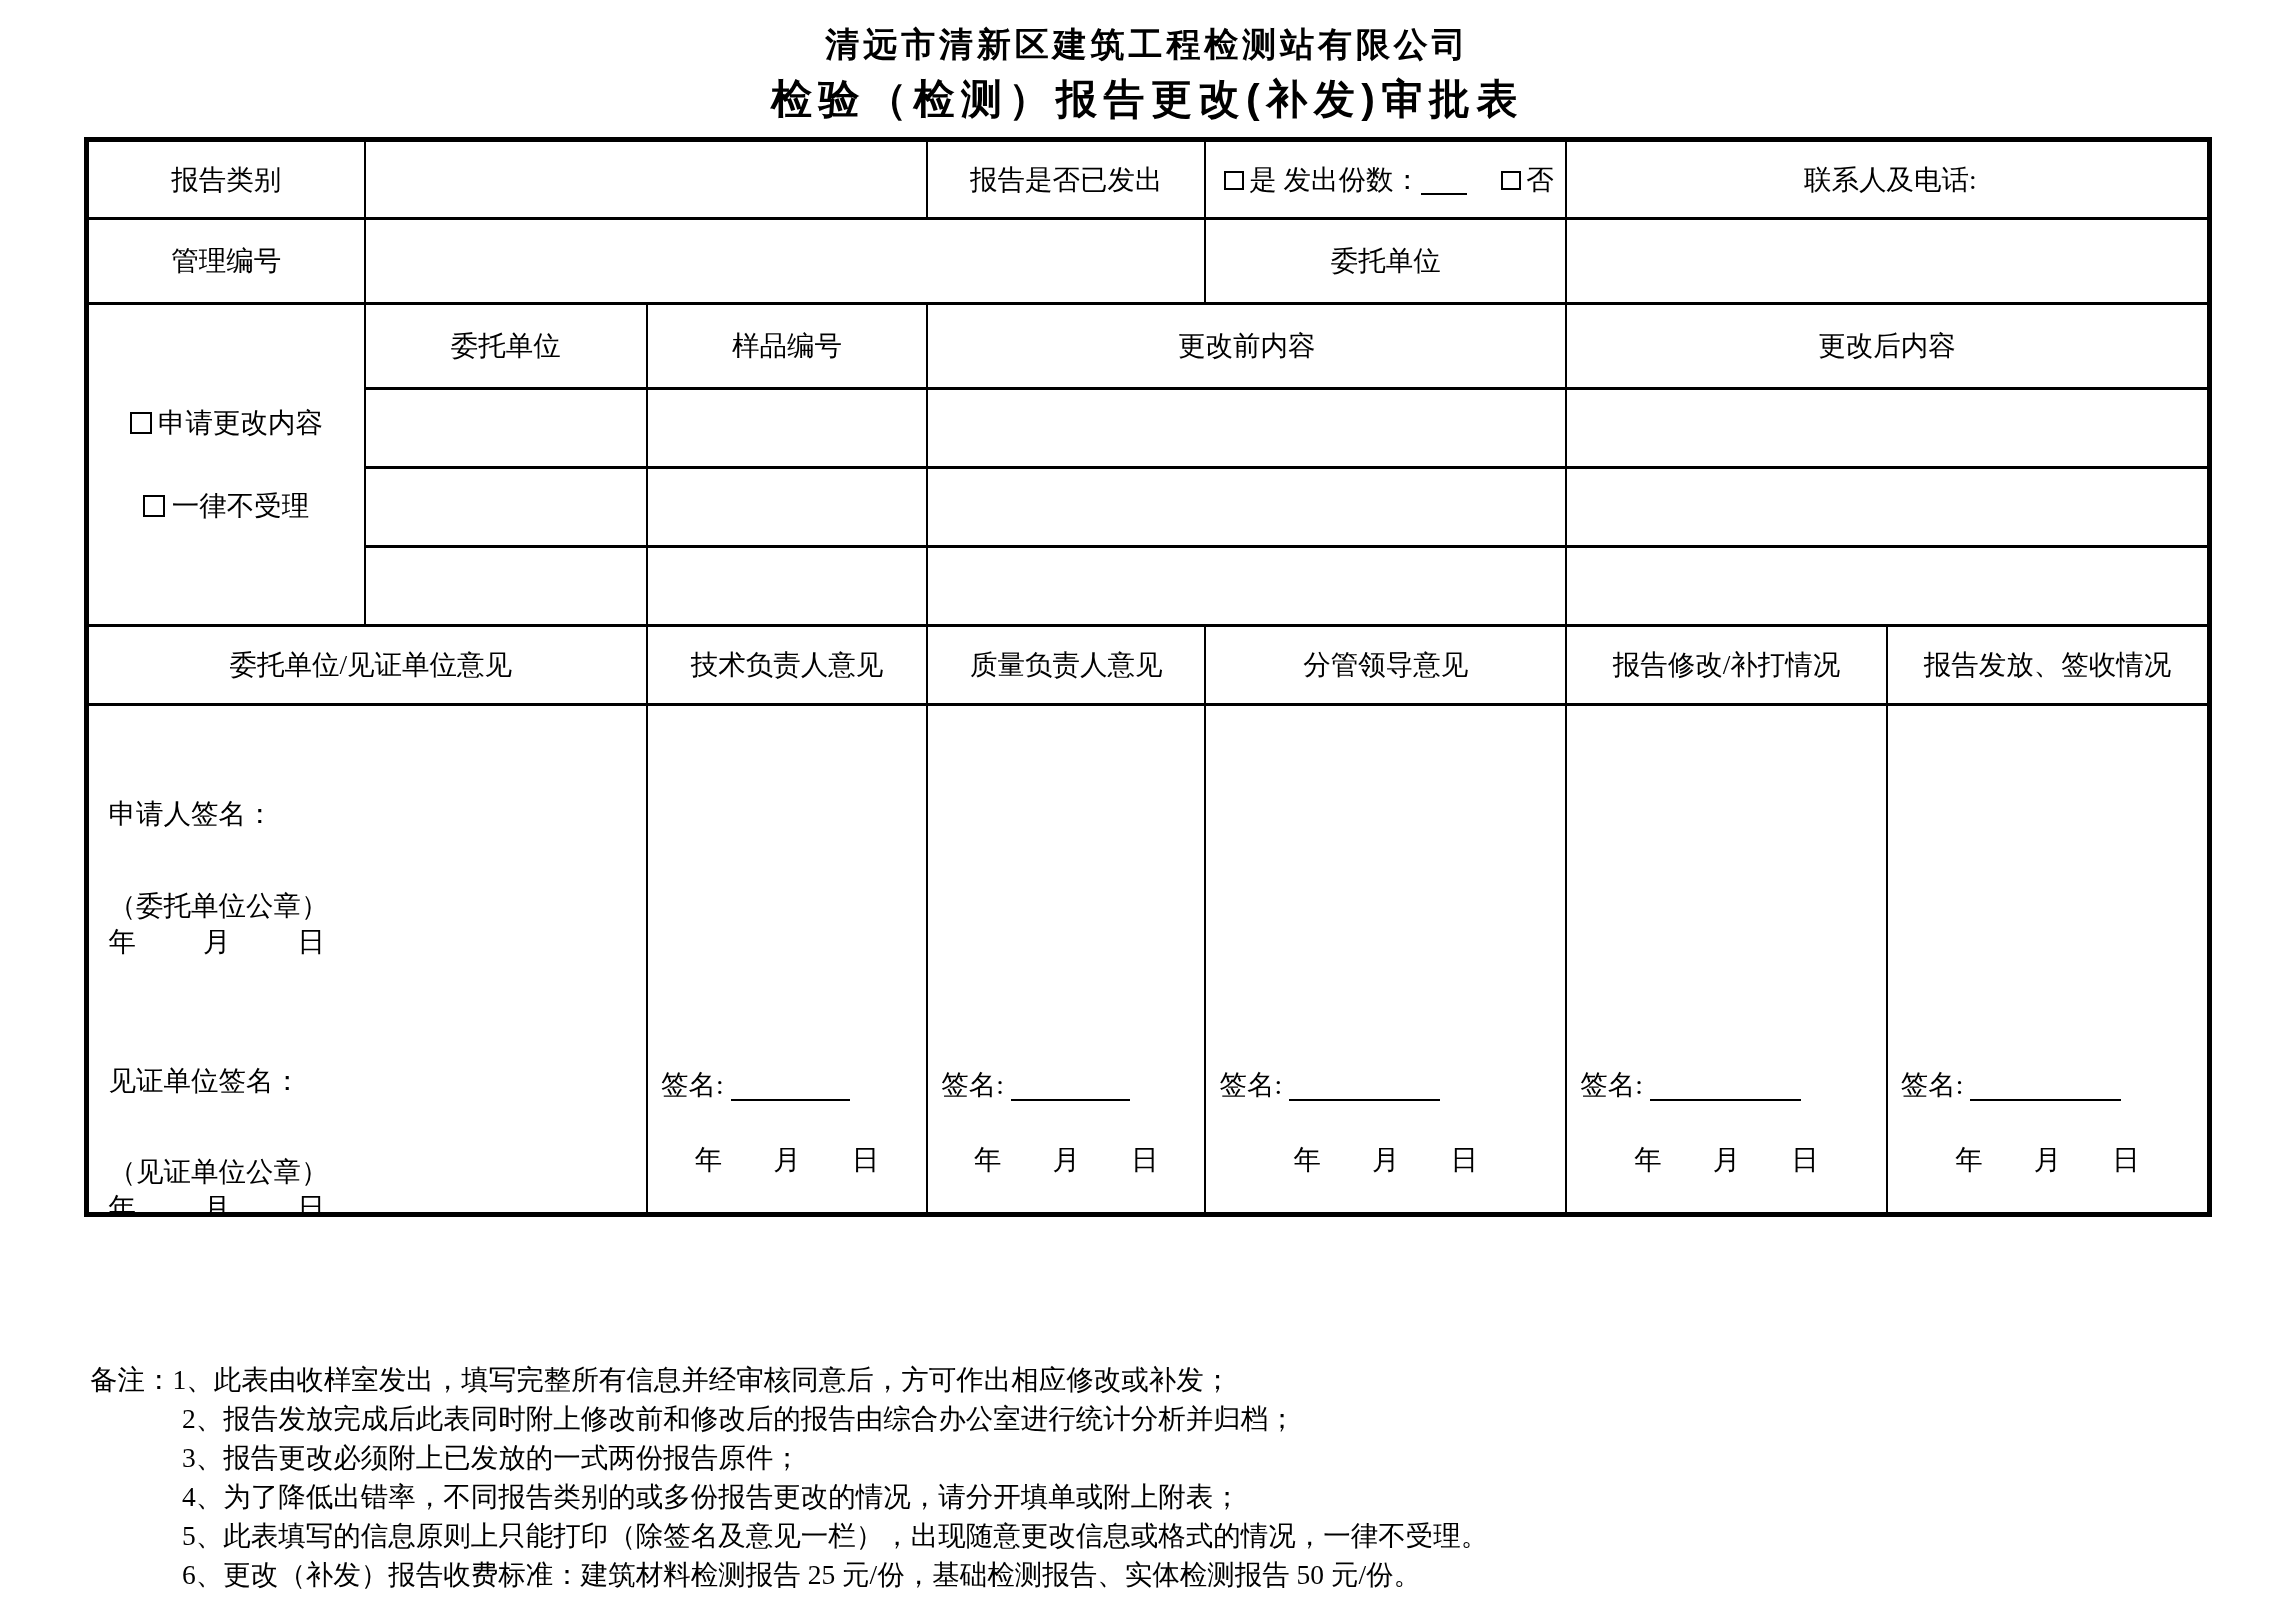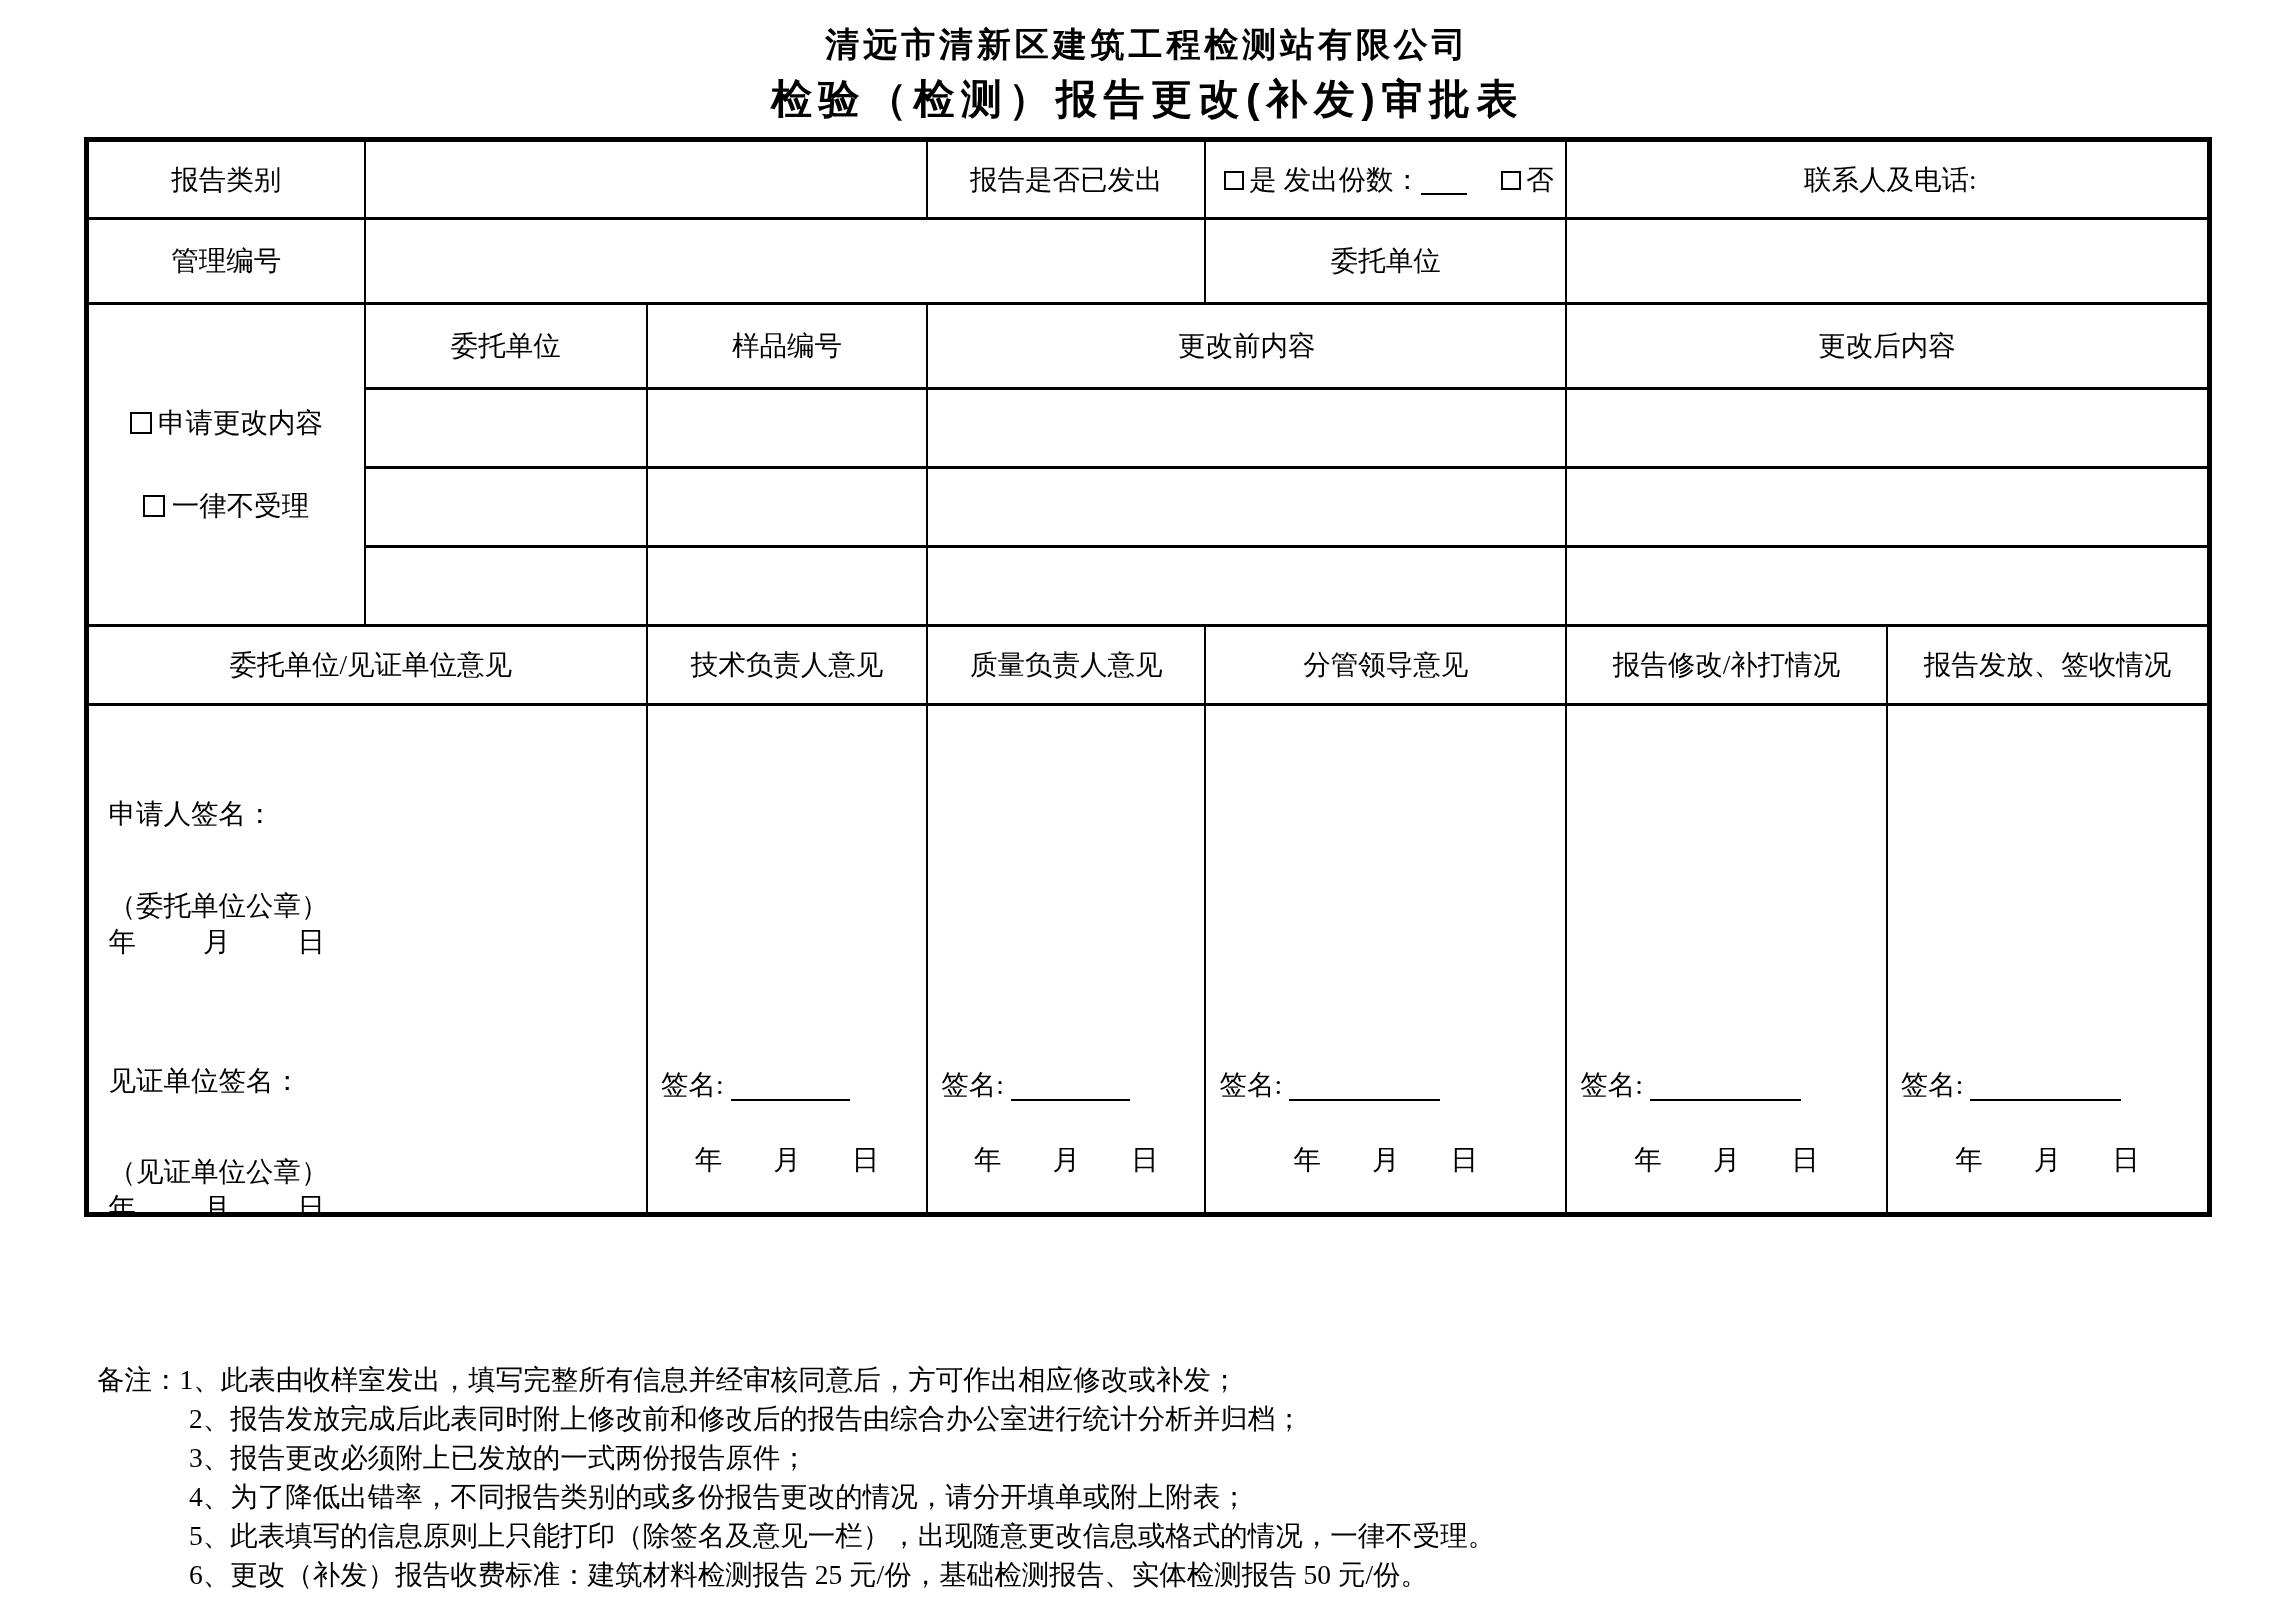--- a/index.html
+++ b/index.html
@@ -74,21 +74,21 @@
   .ymd { display: flex; gap: 67px; }
   .sign-inner {
     height: 504px; display: flex; flex-direction: column;
     justify-content: flex-end; padding-bottom: 34px; text-align: left;
   }
   .sign-line { padding-left: 7.9px; white-space: nowrap; }
   .sign-blank { width: 119px; }
   .sign-inner .ymd { justify-content: center; gap: 51px; margin-top: 39px; }
 
   
-  .notes { position: absolute; left: 97px; top: 1360px; line-height: 39px; }
+  .notes { position: absolute; left: 90px; top: 1360px; line-height: 39px; }
   .note-first { display: flex; }
   .note-label { white-space: nowrap; }
   .note-item { white-space: nowrap; }
   .note-indent { margin-left: 92px; }
 
   
   .payment { position: absolute; left: 1600px; top: 1399px; font-weight: bold; font-size: 29px; }
   .payment .line2 { margin-top: 37px; margin-left: 149px; }
   .pay-blank1 { width: 98px; border-bottom-width: 3.3px; }
   .pay-blank2 { width: 216px; border-bottom-width: 3.3px; margin: 0 9.2px; }

